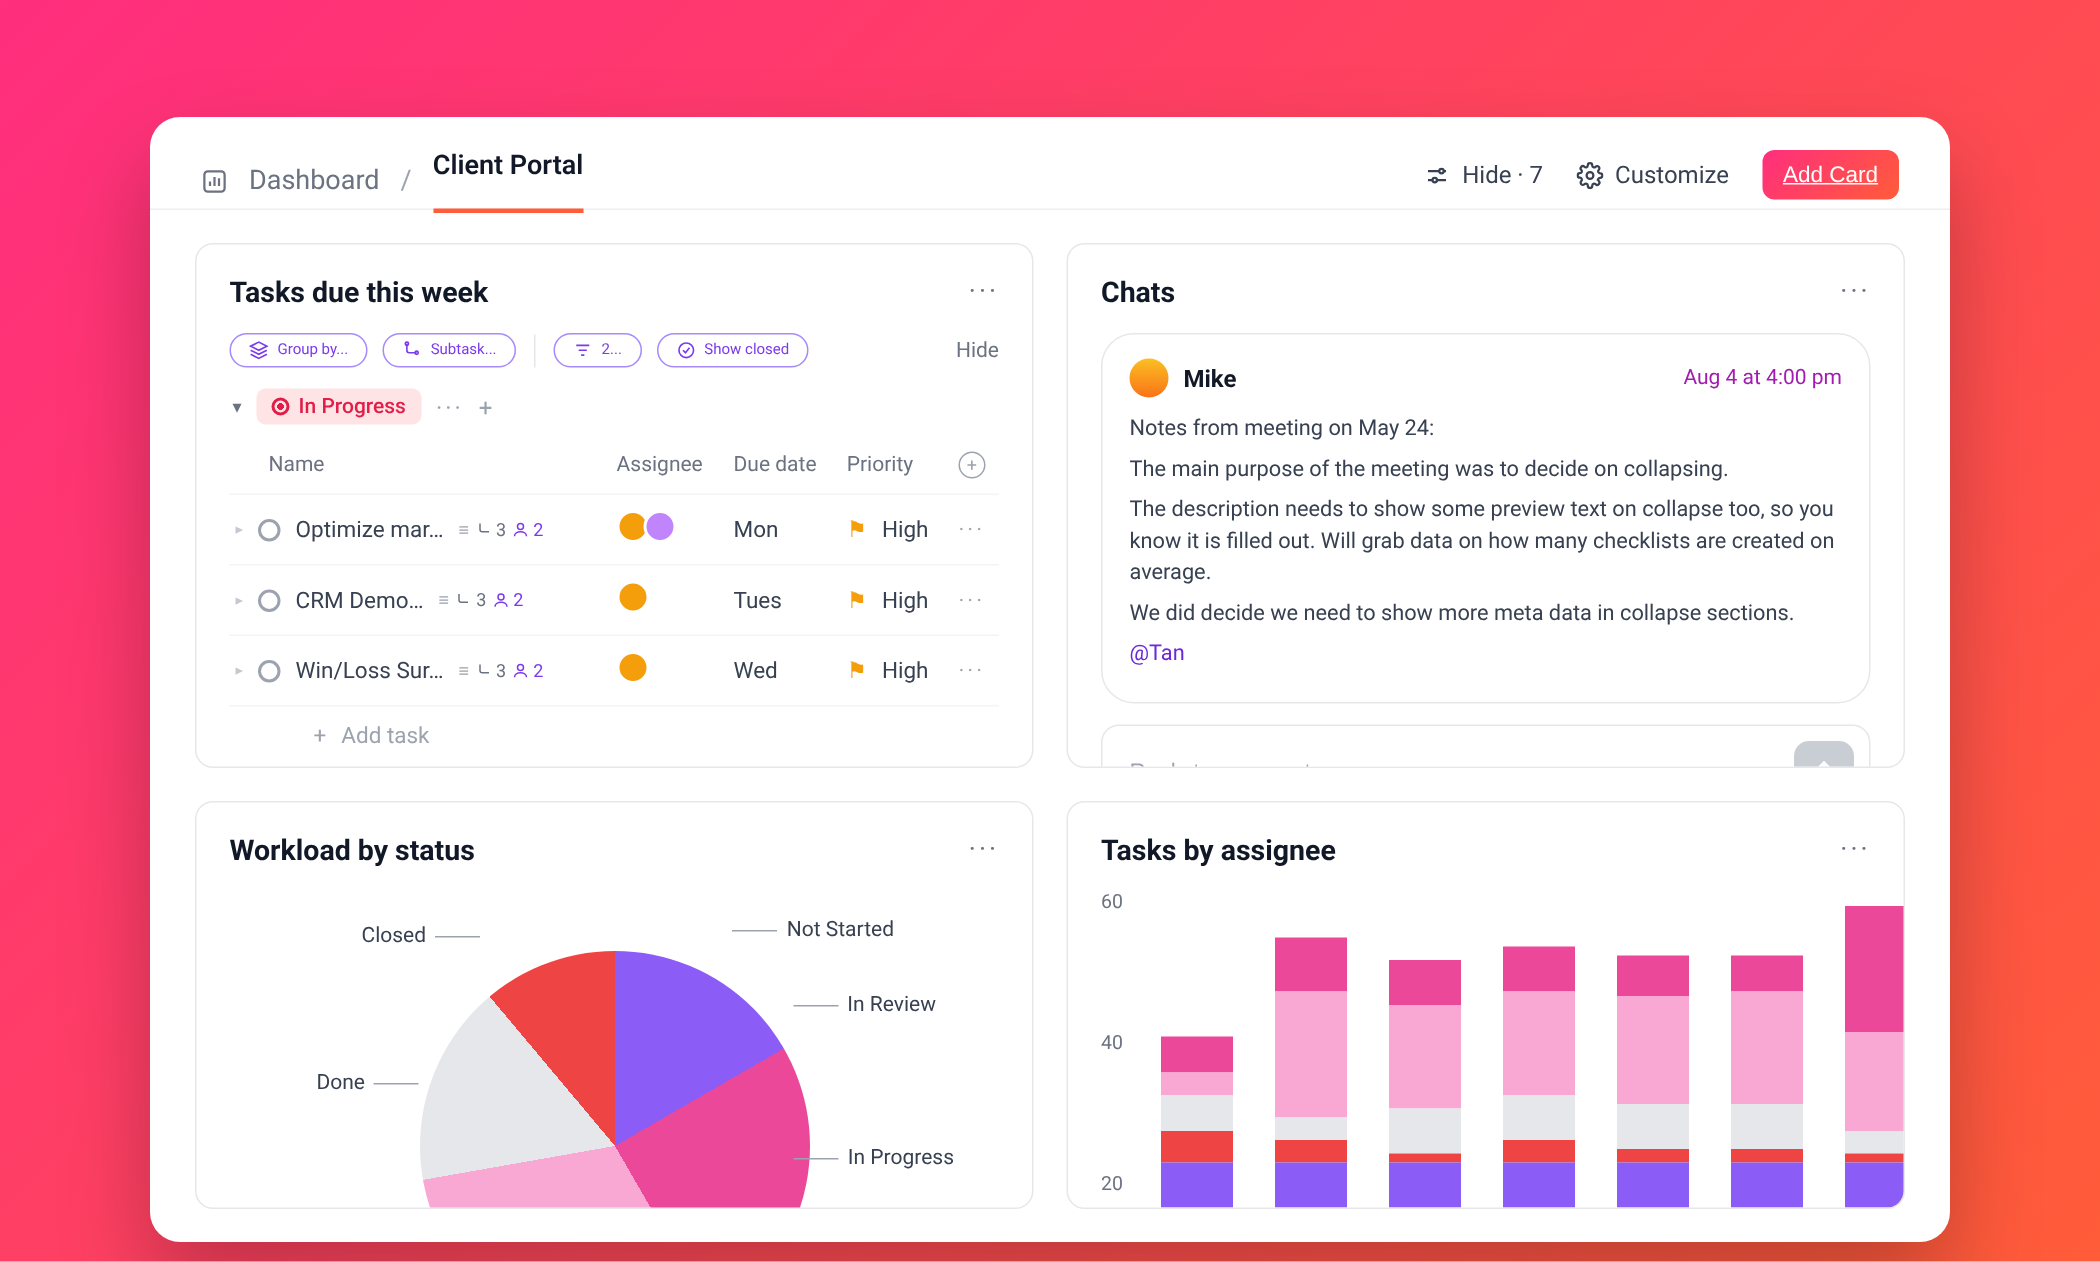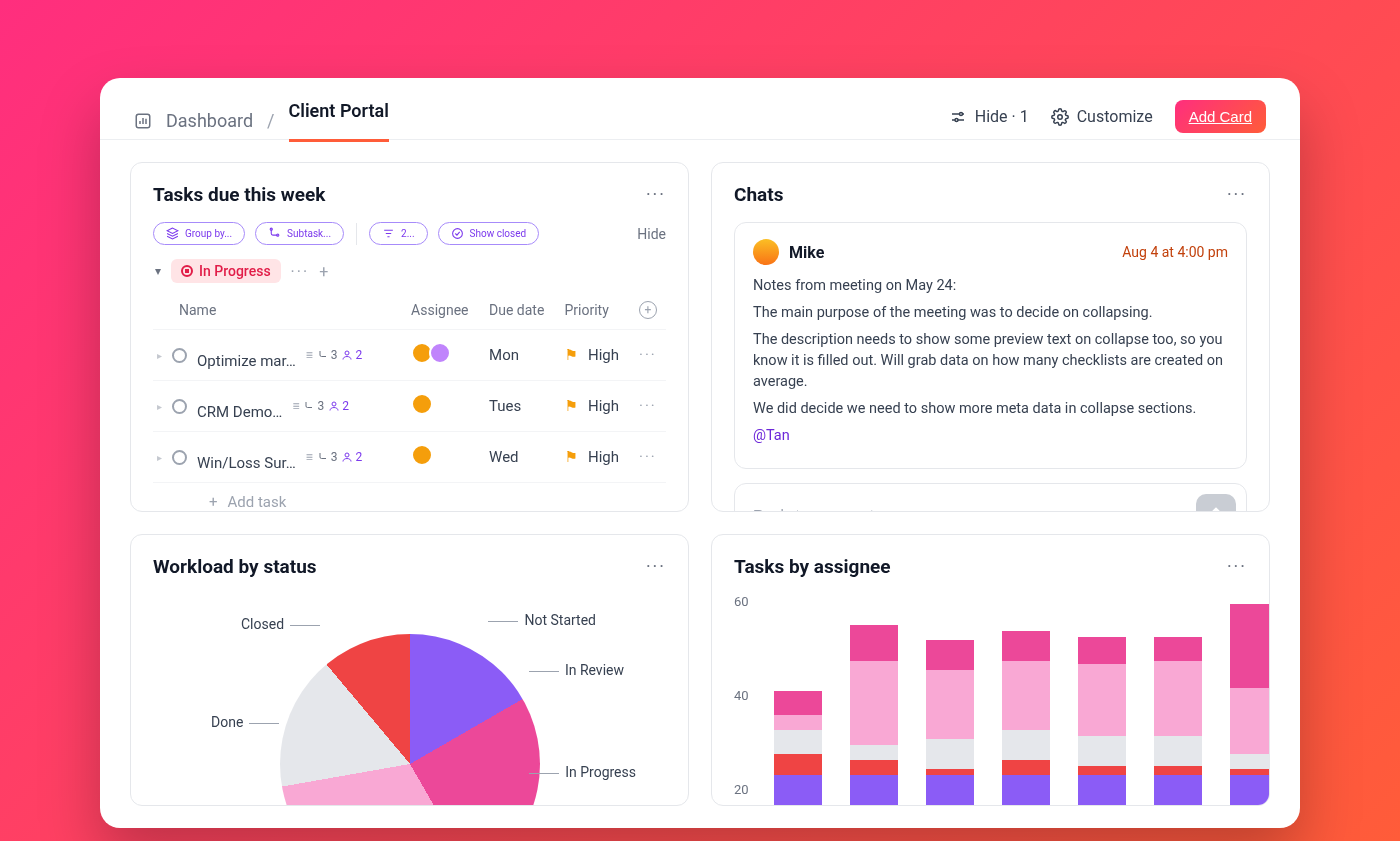--- a/index.html
+++ b/index.html
@@ -116,44 +116,44 @@
 
   .task-table { width:100%; border-collapse:collapse; }
   .task-table th {
     text-align:left; font-weight:400; color:#6b7280; font-size:14px; padding:6px 4px 10px;
   }
   .task-table th.right { text-align:center; }
   .task-table td { padding:10px 4px; font-size:15px; color:#374151; border-top:1px solid #f3f4f6; }
   .task-name { display:flex; align-items:center; gap:10px; }
   .task-name .chev { color:#c4c8cf; font-size:10px; }
   .task-circle { width:15px;height:15px;border:2px solid #9ca3af;border-radius:50%; flex-shrink:0;}
-  .task-label { white-space:nowrap; overflow:hidden; text-overflow:ellipsis; max-width:130px;margin-top:12px; }
+  .task-label { white-space:nowrap; overflow:hidden; text-overflow:ellipsis; max-width:130px; }
   .meta-icons { display:flex; align-items:center; gap:4px; color:#9ca3af; font-size:12px; }
   .meta-icons .sub { color:#6b7280; display:flex;align-items:center;gap:2px;}
   .meta-icons .att { color:#7c3aed; display:flex;align-items:center;gap:2px;}
   .avatar { width:22px;height:22px;border-radius:50%; background:#f59e0b; display:inline-block; margin-right:-4px; border:2px solid #fff; overflow:hidden;}
   .avatar.a2{ background:#c084fc; }
   .flag { color:#f59e0b; margin-right:6px; }
   .priority-cell{ display:flex; align-items:center; gap:4px;}
   .row-dots { color:#9ca3af; letter-spacing:2px; cursor:pointer; }
   .add-task-row td { color:#9ca3af; }
   .add-task-row .plus-sm { margin-right:10px; }
 
   
   .chat-bubble {
     border:1px solid #e5e7eb;
-    border-radius:12px;
+    border-radius:22px;
     padding:16px 18px;
     font-size:14.5px;
     color:#374151;
   }
   .chat-head { display:flex; align-items:center; gap:10px; margin-bottom:10px;}
   .chat-avatar { width:26px;height:26px;border-radius:50%; background:linear-gradient(#fbbf24,#f97316);}
   .chat-name { font-weight:700; font-size:16px; color:#111827;}
-  .chat-time { margin-left:auto; color:#c2410c; font-size:14px;}
+  .chat-time { margin-left:auto; color:#a21caf; font-size:14px;}
   .chat-bubble p{ margin:6px 0; line-height:1.45;}
   .mention{ color:#6d28d9; cursor:pointer;}
   .reply-box{
     margin-top:14px;
     display:flex; align-items:center;
     border:1px solid #e5e7eb; border-radius:12px;
     padding:10px 10px 10px 18px;
   }
   .reply-box input{
     border:none; outline:none; flex:1; font-size:15px; color:#374151;
@@ -211,21 +211,21 @@
     </div>
     <div class="topbar-right">
       <div class="tb-item">
         <span class="icon">
           <svg width="18" height="18" viewBox="0 0 24 24" fill="none" stroke="currentColor" stroke-width="2">
               <path d="M4 8h10M18 8h2M4 16h4M12 16h8"></path>
               <circle cx="16" cy="8" r="2"></circle>
               <circle cx="10" cy="16" r="2"></circle>
             </svg>
         </span>
-        <span>Hide · 1</span>
+        <span>Hide · 7</span>
       </div>
       <div class="tb-item">
         <span class="icon">
           <svg width="18" height="18" viewBox="0 0 24 24" fill="none" stroke="currentColor" stroke-width="2">
               <circle cx="12" cy="12" r="3"></circle>
               <path d="M19.4 15a1.7 1.7 0 0 0 .34 1.87l.06.06a2 2 0 1 1-2.83 2.83l-.06-.06a1.7 1.7 0 0 0-1.87-.34 1.7 1.7 0 0 0-1 1.56V21a2 2 0 1 1-4 0v-.09a1.7 1.7 0 0 0-1-1.56 1.7 1.7 0 0 0-1.87.34l-.06.06a2 2 0 1 1-2.83-2.83l.06-.06a1.7 1.7 0 0 0 .34-1.87 1.7 1.7 0 0 0-1.56-1H3a2 2 0 1 1 0-4h.09a1.7 1.7 0 0 0 1.56-1 1.7 1.7 0 0 0-.34-1.87l-.06-.06a2 2 0 1 1 2.83-2.83l.06.06a1.7 1.7 0 0 0 1.87.34 1.7 1.7 0 0 0 1-1.56V3a2 2 0 1 1 4 0v.09a1.7 1.7 0 0 0 1 1.56 1.7 1.7 0 0 0 1.87-.34l.06-.06a2 2 0 1 1 2.83 2.83l-.06.06a1.7 1.7 0 0 0-.34 1.87 1.7 1.7 0 0 0 1.56 1H21a2 2 0 1 1 0 4h-.09a1.7 1.7 0 0 0-1.56 1z"></path>
             </svg>
         </span>
         <span>Customize</span>
       </div>

